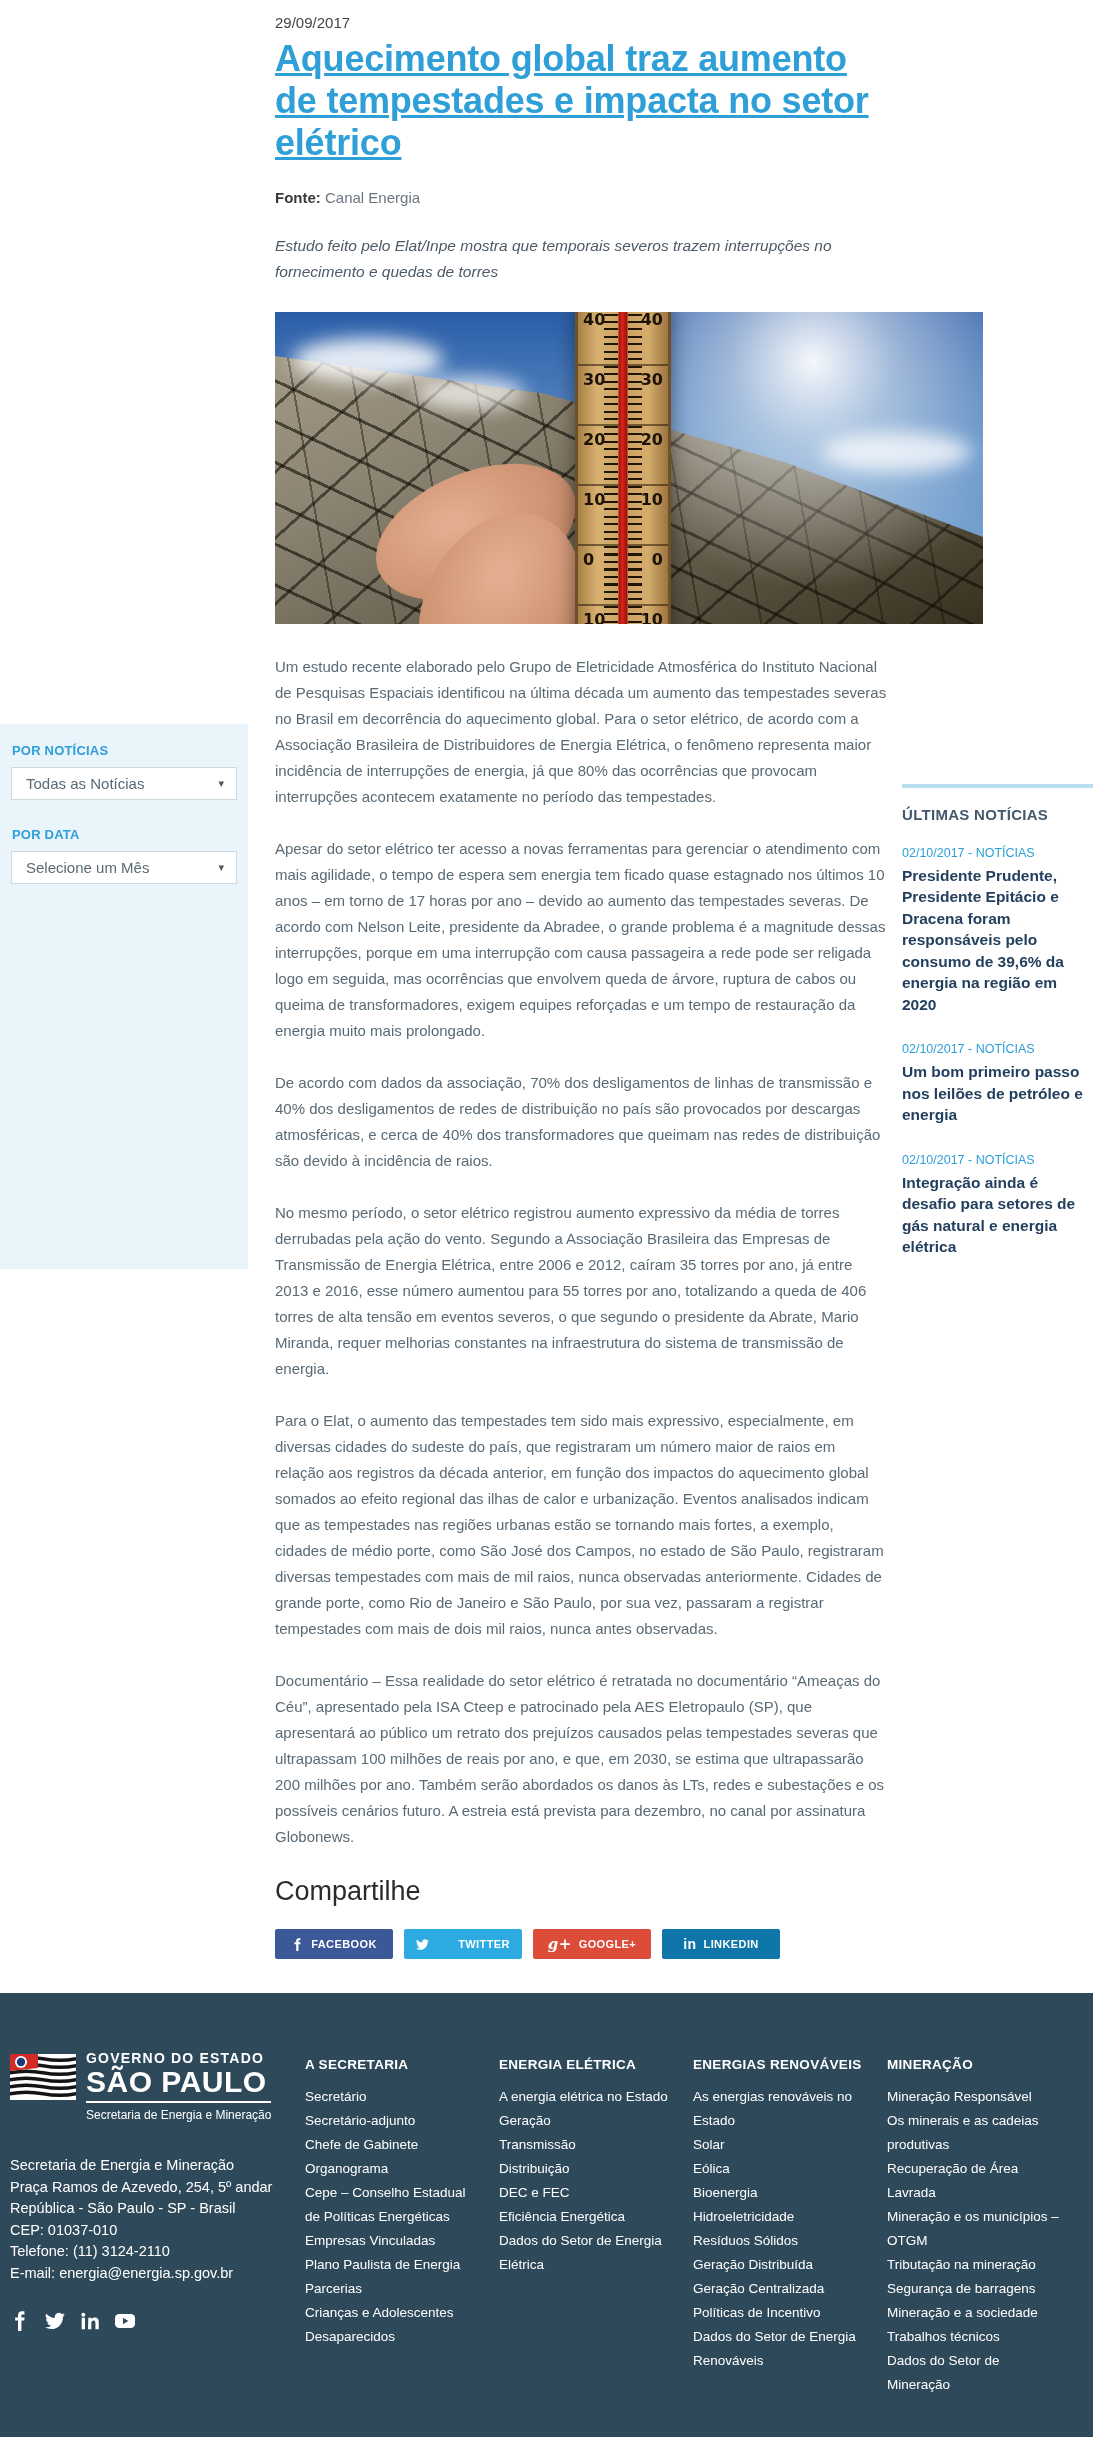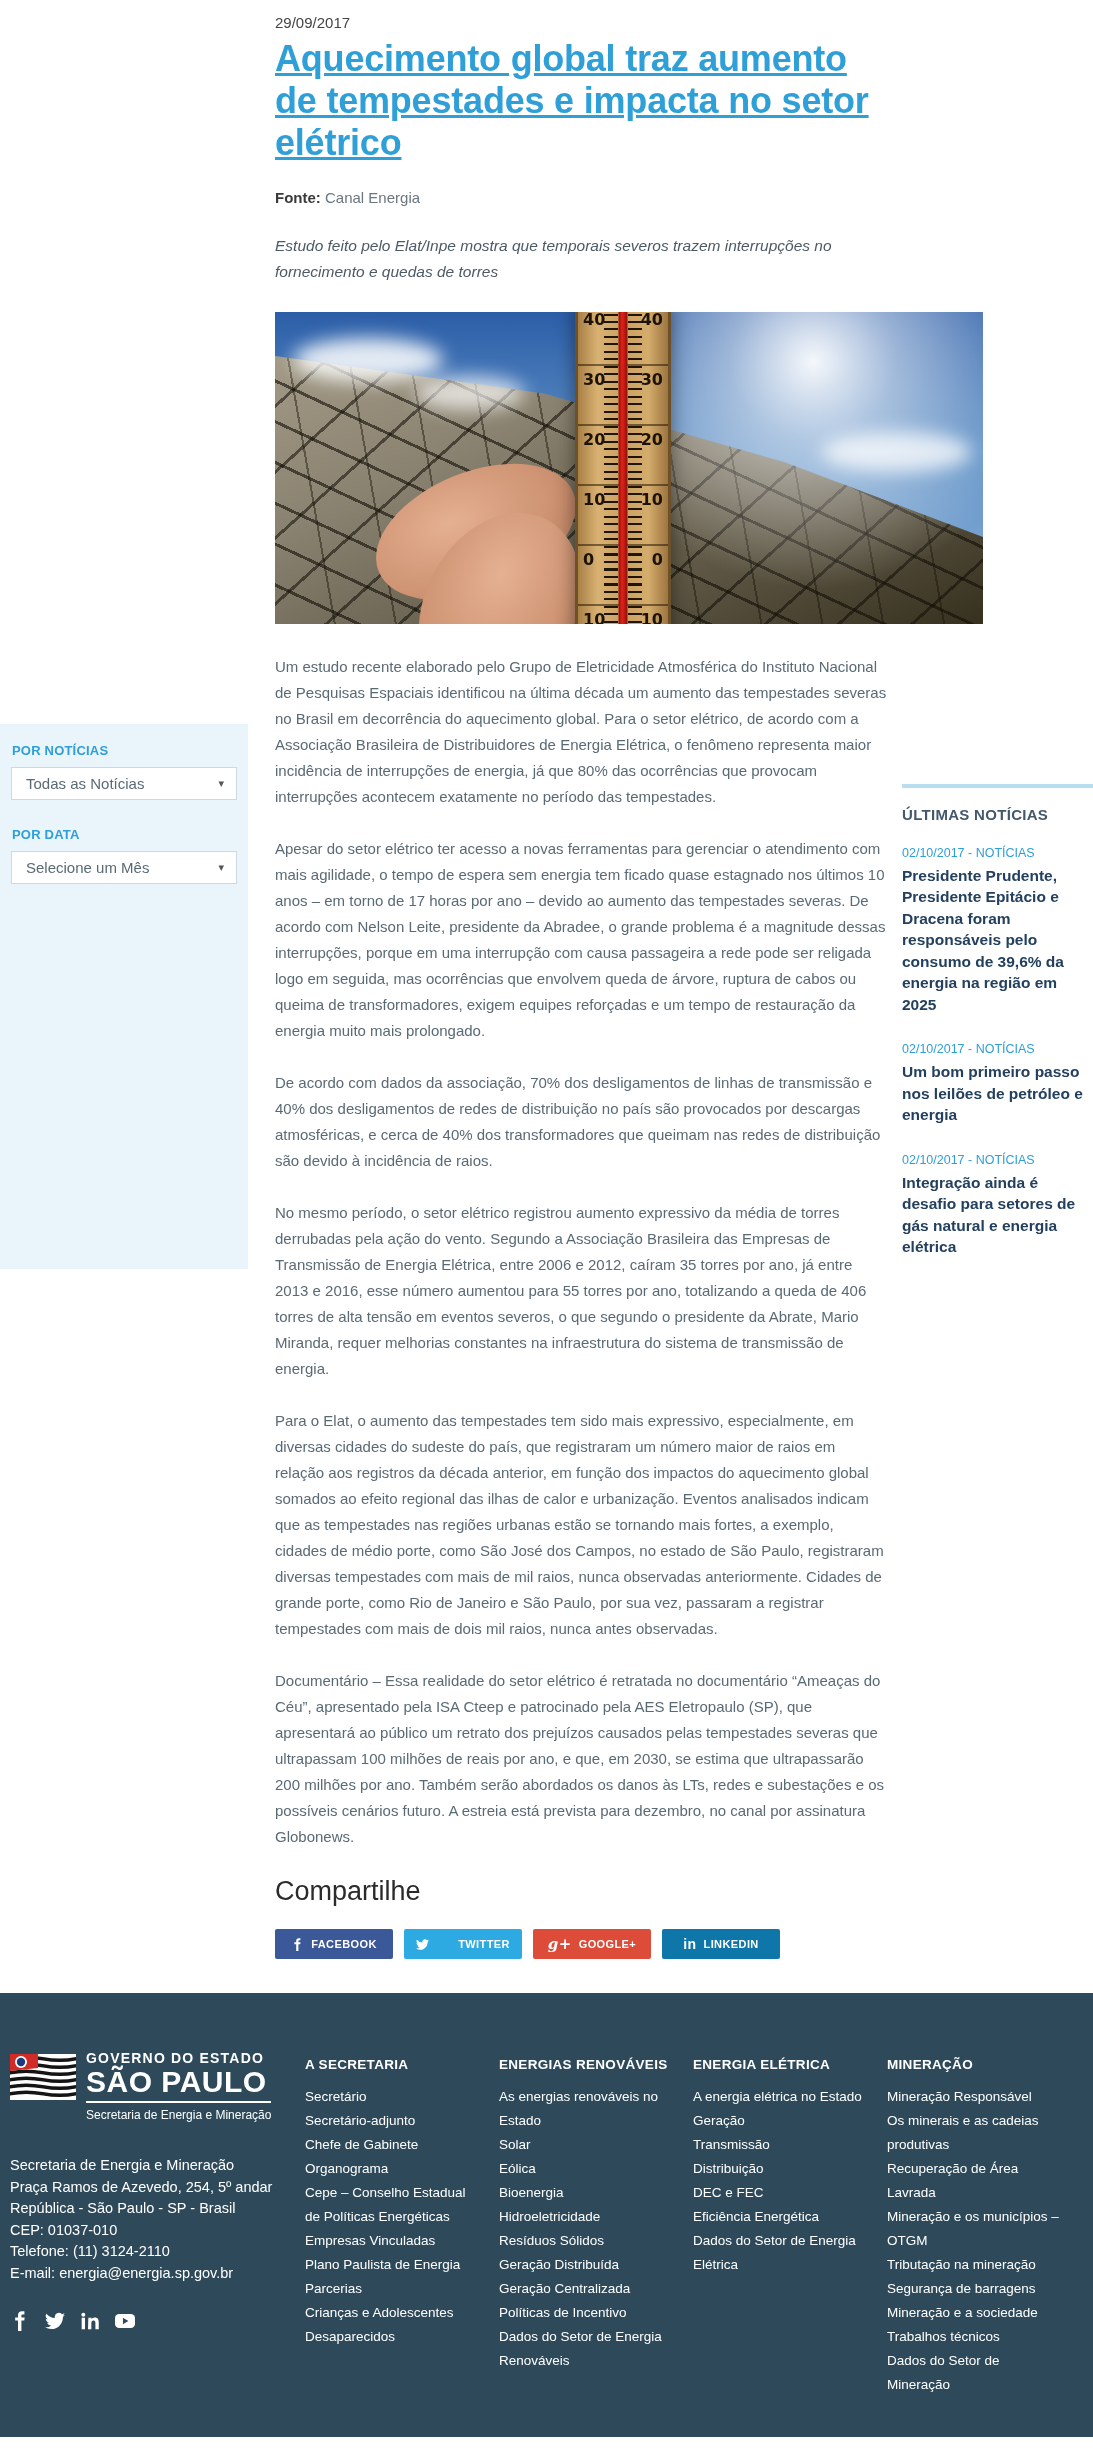--- a/index.html
+++ b/index.html
@@ -261,21 +261,21 @@
       </div>
     </main>
 
     <aside class="sidebar-right">
       <div class="latest-divider"></div>
       <div class="latest-heading">ÚLTIMAS NOTÍCIAS</div>
       <div>
 
           <div class="news-item">
             <div class="news-date">02/10/2017 - NOTÍCIAS</div>
-            <div class="news-title">Presidente Prudente, Presidente Epitácio e Dracena foram responsáveis pelo consumo de 39,6% da energia na região em 2025</div>
+            <div class="news-title">Presidente Prudente, Presidente Epitácio e Dracena foram responsáveis pelo consumo de 39,6% da energia na região em 2020</div>
           </div>
 
           <div class="news-item">
             <div class="news-date">02/10/2017 - NOTÍCIAS</div>
             <div class="news-title">Um bom primeiro passo nos leilões de petróleo e energia</div>
           </div>
 
           <div class="news-item">
             <div class="news-date">02/10/2017 - NOTÍCIAS</div>
             <div class="news-title">Integração ainda é desafio para setores de gás natural e energia elétrica</div>
@@ -355,49 +355,49 @@
           <a>Chefe de Gabinete</a>
           <a>Organograma</a>
           <a>Cepe – Conselho Estadual de Políticas Energéticas</a>
           <a>Empresas Vinculadas</a>
           <a>Plano Paulista de Energia</a>
           <a>Parcerias</a>
           <a>Crianças e Adolescentes Desaparecidos</a>
         </div>
     </div>
     <div class="footer-col">
+      <h4>ENERGIA ELÉTRICA</h4>
+      <div>
+
+      <a>A energia elétrica no Estado</a>
+          <a>Geração</a>
+          <a>Transmissão</a>
+          <a>Distribuição</a>
+          <a>DEC e FEC</a>
+          <a>Eficiência Energética</a>
+          <a>Dados do Setor de Energia Elétrica</a>
+        </div>
+    </div>
+    <div class="footer-col">
       <h4>ENERGIAS RENOVÁVEIS</h4>
       <div>
 
       <a>As energias renováveis no Estado</a>
           <a>Solar</a>
           <a>Eólica</a>
           <a>Bioenergia</a>
           <a>Hidroeletricidade</a>
           <a>Resíduos Sólidos</a>
           <a>Geração Distribuída</a>
           <a>Geração Centralizada</a>
           <a>Políticas de Incentivo</a>
           <a>Dados do Setor de Energia Renováveis</a>
         </div>
     </div>
     <div class="footer-col">
-      <h4>ENERGIA ELÉTRICA</h4>
-      <div>
-
-      <a>A energia elétrica no Estado</a>
-          <a>Geração</a>
-          <a>Transmissão</a>
-          <a>Distribuição</a>
-          <a>DEC e FEC</a>
-          <a>Eficiência Energética</a>
-          <a>Dados do Setor de Energia Elétrica</a>
-        </div>
-    </div>
-    <div class="footer-col">
       <h4>MINERAÇÃO</h4>
       <div>
 
       <a>Mineração Responsável</a>
           <a>Os minerais e as cadeias produtivas</a>
           <a>Recuperação de Área Lavrada</a>
           <a>Mineração e os municípios – OTGM</a>
           <a>Tributação na mineração</a>
           <a>Segurança de barragens</a>
           <a>Mineração e a sociedade</a>

